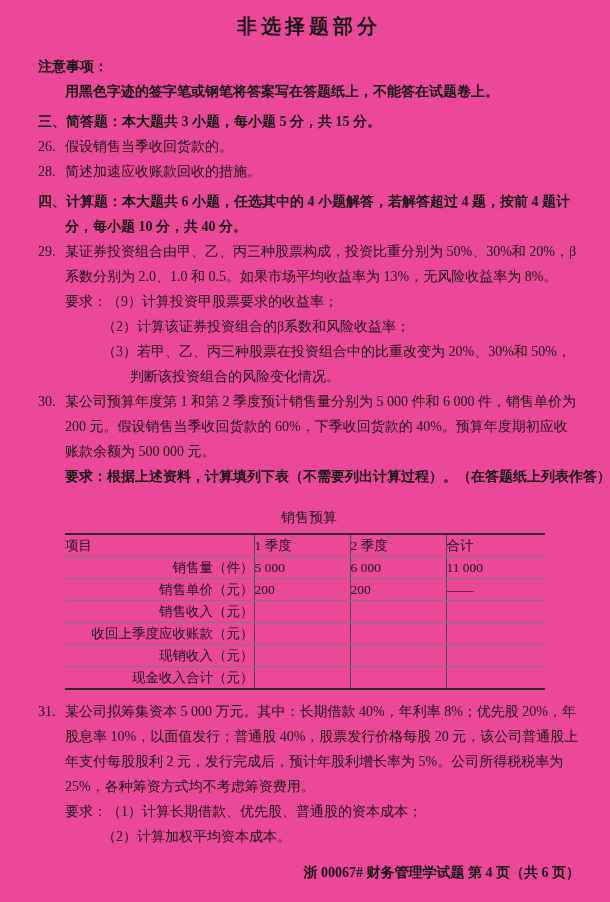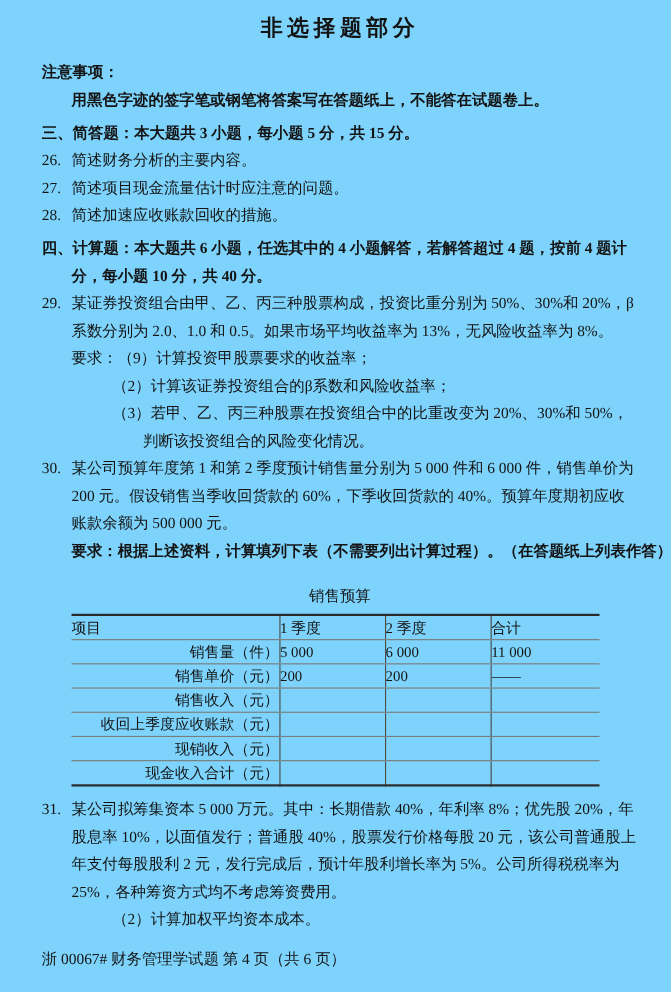--- a/index.html
+++ b/index.html
@@ -1,21 +1,21 @@
 <!DOCTYPE html>
 <html><head>
 <meta charset="utf-8">
 <style>
   html, body { margin: 0; padding: 0; background: #f2f2ef; }
   .page {
     position: relative;
     width: 610px;
     height: 902px;
     margin: 0;
-    background: #7dd3fc;
+    background: #ec4899;
     color: #141414;
     font-family: "Liberation Serif", "DejaVu Serif", serif;
     font-size: 14px;
     box-sizing: border-box;
     padding: 12px 30px 0 38px;
     overflow: hidden;
   }
   .title {
     margin: 0 0 14px 0;
     text-align: center;
@@ -50,40 +50,37 @@
     padding: 0;
     font-weight: normal;
     text-align: left;
     overflow: hidden;
   }
   table.budget thead th { border-bottom: 1px solid #7a7a76; }
   table.budget tbody tr:not(:last-child) td { border-bottom: 1px solid #7a7a76; }
   table.budget th:nth-child(n+2), table.budget td:nth-child(n+2) { border-left: 1px solid #4a4a46; }
   table.budget td.rowlabel { text-align: right; padding-left: 12px; }
   .q31 { margin-top: 9px; }
-  .footer { text-align: left; line-height: 25px; margin-top: 11px; }
+  .footer { text-align: right; line-height: 25px; margin-top: 11px; font-weight: bold; }
   .col-item { width: 189px; } .col-q1 { width: 96px; } .col-q2 { width: 96px; } .col-total { width: 99px; }
 </style>
 </head>
 <body>
 
 <div class="page">
 
   <h1 class="title">非选择题部分</h1>
 
   <div class="line bold">注意事项：</div>
   <div class="line bold indent1">用黑色字迹的签字笔或钢笔将答案写在答题纸上，不能答在试题卷上。</div>
 
   <div class="line bold hang sec">三、简答题：本大题共 3 小题，每小题 5 分，共 15 分。</div>
 
   <div class="line hang">
-    <span class="num">26.</span><span>简述财务分析的主要内容。</span>
-  </div>
-  <div class="line hang">
-    <span class="num">27.</span><span>简述项目现金流量估计时应注意的问题。</span>
+    <span class="num">26.</span><span>假设销售当季收回货款的。</span>
   </div>
   <div class="line hang">
     <span class="num">28.</span><span>简述加速应收账款回收的措施。</span>
   </div>
 
   <div class="line bold hang sec">四、计算题：本大题共 6 小题，任选其中的 4 小题解答，若解答超过 4 题，按前 4 题计分，每小题 10 分，共 40 分。</div>
 
   <div>
     <div class="line hang">
       <span class="num">29.</span><span>某证券投资组合由甲、乙、丙三种股票构成，投资比重分别为 50%、30%和 20%，β 系数分别为 2.0、1.0 和 0.5。如果市场平均收益率为 13%，无风险收益率为 8%。</span>
@@ -158,19 +155,22 @@
         </tr>
       </tbody>
     </table>
   </div>
 
   <div class="q31">
     <div class="line hang">
       <span class="num">31.</span><span>某公司拟筹集资本 5 000 万元。其中：长期借款 40%，年利率 8%；优先股 20%，年股息率 10%，以面值发行；普通股 40%，股票发行价格每股 20 元，该公司普通股上年支付每股股利 2 元，发行完成后，预计年股利增长率为 5%。公司所得税税率为 25%，各种筹资方式均不考虑筹资费用。</span>
     </div>
     <div class="reqs">
+      <div class="line">
+        <span>要求：</span><span>（1）计算长期借款、优先股、普通股的资本成本；</span>
+      </div>
       <div class="line req-sub">（2）计算加权平均资本成本。</div>
     </div>
   </div>
 
   <div class="footer">浙 00067# 财务管理学试题 第 4 页（共 6 页）</div>
 
 </div>
 
 </body></html>

